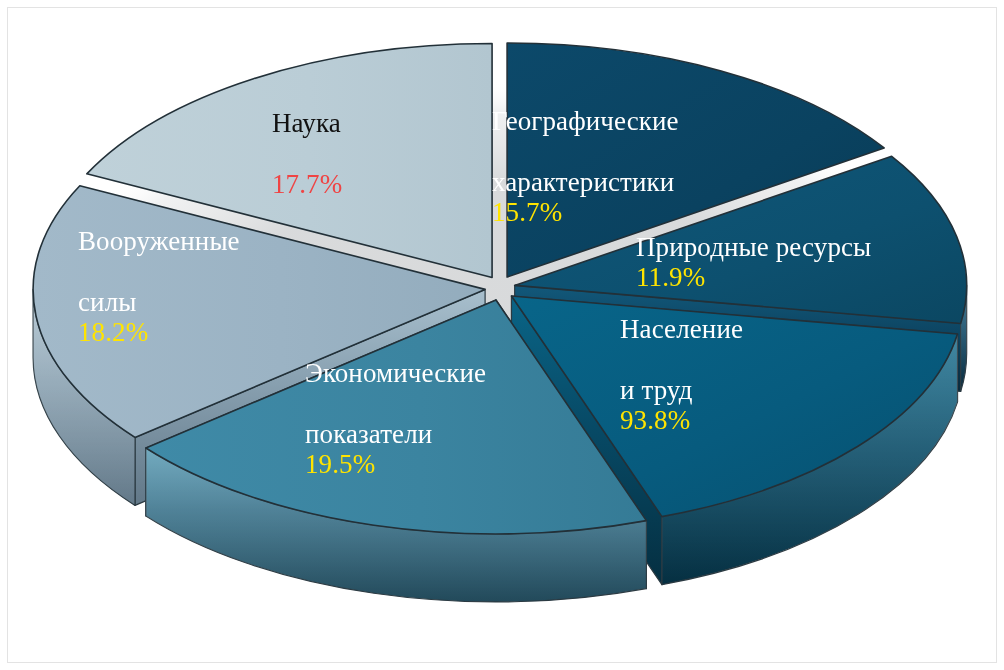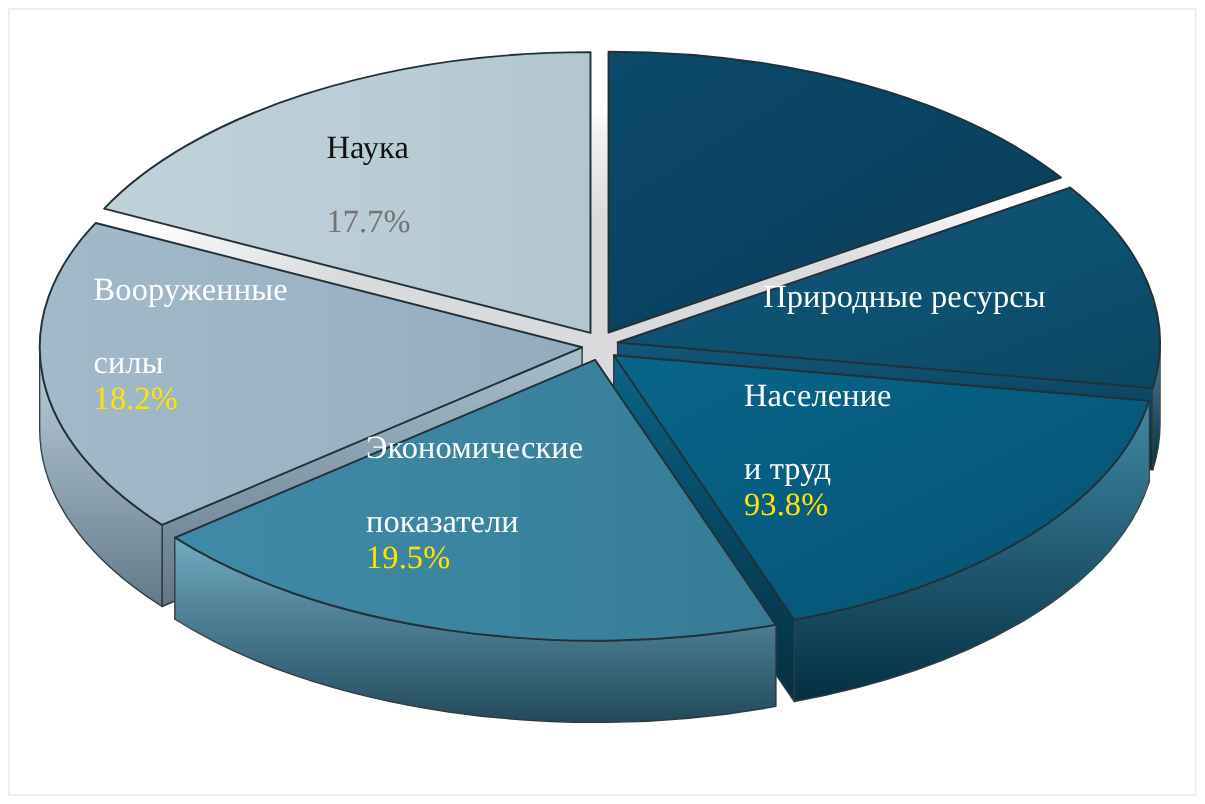--- a/index.html
+++ b/index.html
@@ -35,21 +35,21 @@
     font-size:27px;
     letter-spacing:0.1px;
   }
   .slice-label .pct{
     display:block;
     color:#ffe400;
     font-size:27px;
   }
   .lbl-light{color:#ffffff;}
   .lbl-dark{color:#111111;}
-  .lbl-dark .pct{color:#737373;}
+  .lbl-dark .pct{color:#ef4444;}
 </style>
 </head>
 <body>
 
 <div id="canvas">
 
   <svg id="chart-svg" viewBox="0 0 1004 670">
     <defs>
 
       <linearGradient id="gSide0" x1="0" y1="0" x2="0" y2="1">
@@ -177,23 +177,29 @@
         </g>
         <g transform="translate(-14.90 1.40)">
           <path d="M 500 288 L 149.92461679017237 436.02141788767113 A 452 234 0 0 1 94.71825137307331 184.39457393689707 Z" fill="url(#gTop4)" stroke="#223038" stroke-width="1.6" stroke-linejoin="round"></path>
         </g>
         <g transform="translate(-7.92 -10.55)">
           <path d="M 500 288 L 94.71825137307331 184.39457393689707 A 452 234 0 0 1 499.99999999999994 54 Z" fill="url(#gTop5)" stroke="#223038" stroke-width="1.6" stroke-linejoin="round"></path>
         </g>
       </g>
   </svg>
 
+  <div class="slice-label lbl-light" style="left:492px;top:76px;width:270px;">
+    <span>Географические</span><br>
+    <span>характеристики</span>
+    <span class="pct">15.7%</span>
+  </div>
 
   <div class="slice-label lbl-light" style="left:636px;top:202px;width:320px;">
     <span>Природные ресурсы</span>
+    <span class="pct">11.9%</span>
   </div>
 
   <div class="slice-label lbl-light" style="left:620px;top:284px;width:250px;">
     <span>Население</span><br>
     <span>и труд</span>
     <span class="pct">93.8%</span>
   </div>
 
   <div class="slice-label lbl-light" style="left:305px;top:328px;width:280px;">
     <span>Экономические</span><br>

